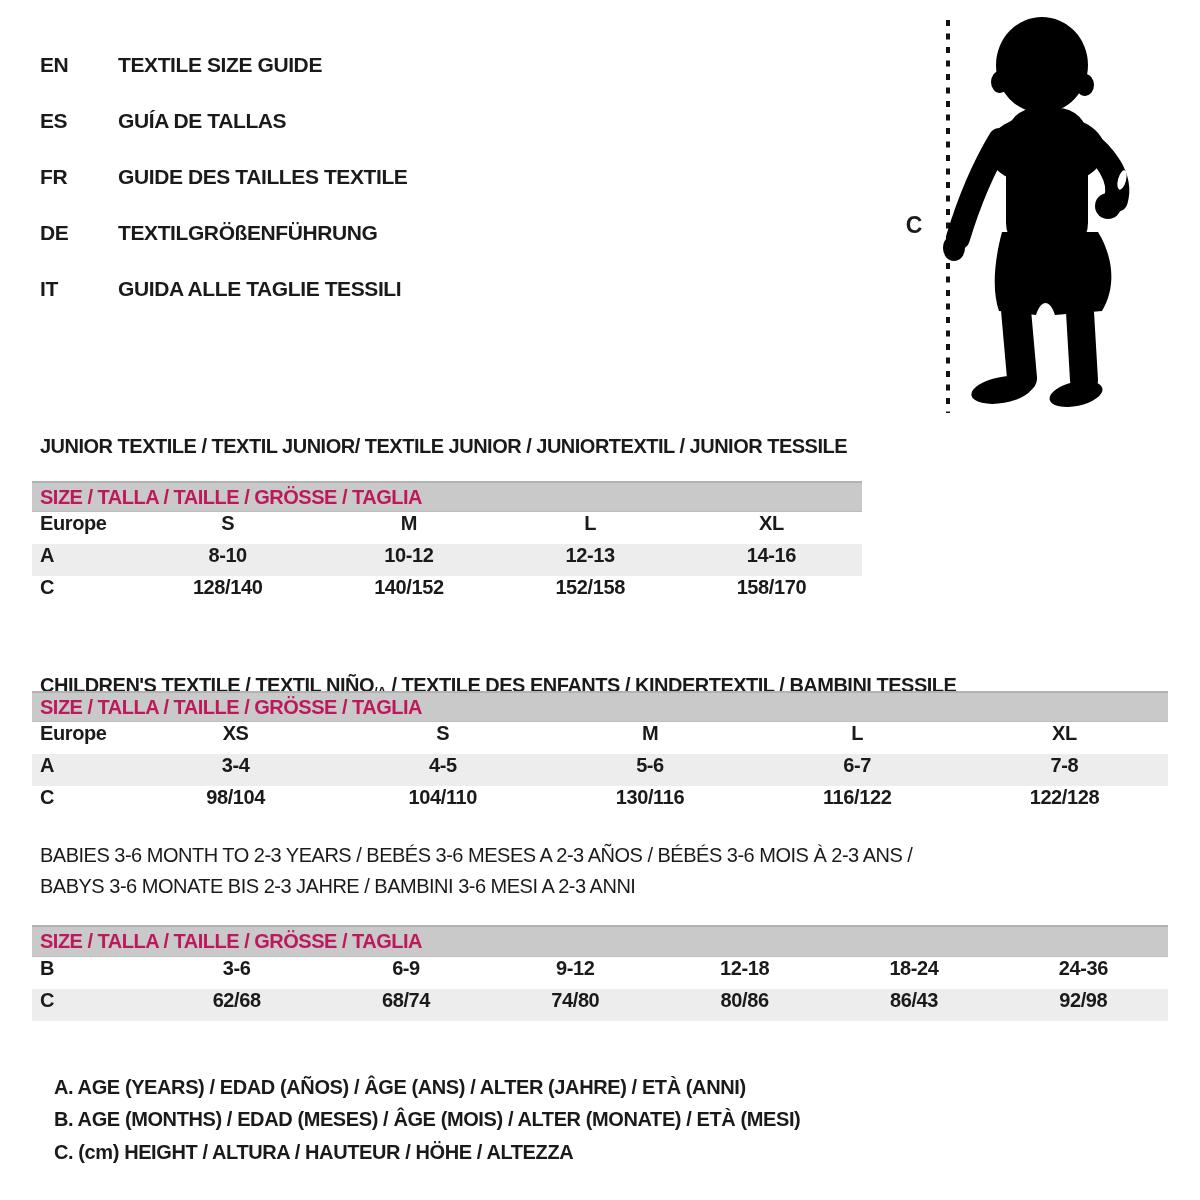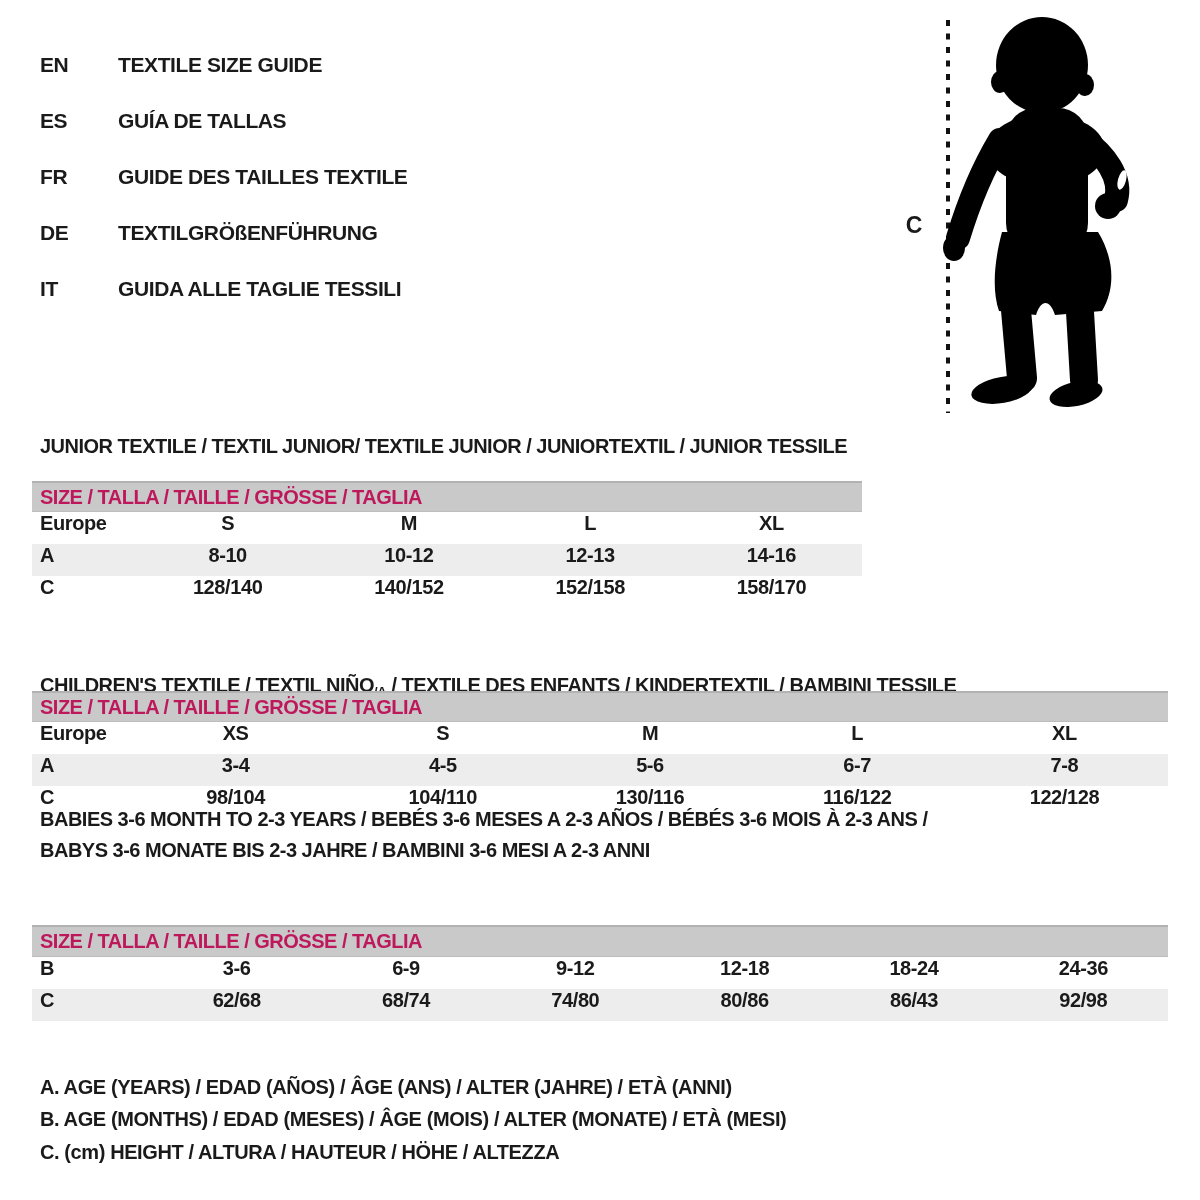--- a/index.html
+++ b/index.html
@@ -36,25 +36,25 @@
   .t-label{padding-left:8px;box-sizing:border-box;}
   .t-cell{flex:1;text-align:center;}
   .junior .t-label{width:105px;}
   .childrens .t-label{width:100px;}
   .babies .t-label{width:120px;}
   .junior{width:830px;top:481px;}
   .childrens{width:1136px;top:691px;}
   .babies{width:1136px;top:925px;}
   .babies .size-bar{height:32px;}
   
-  .babies-title{position:absolute;left:40px;top:804px;
-    font-size:20px;font-weight:700;letter-spacing:-0.5px;line-height:31px;
+  .babies-title{position:absolute;left:40px;top:840px;
+    font-size:20px;font-weight:400;letter-spacing:-0.5px;line-height:31px;
     white-space:nowrap;}
   
-  .legend{position:absolute;left:40px;top:1071px;text-align:center;}
+  .legend{position:absolute;left:54px;top:1071px;text-align:center;}
   .legend-line{height:32.5px;display:flex;align-items:center;
     font-size:20px;font-weight:700;letter-spacing:-0.4px;white-space:nowrap;}
 </style>
 </head>
 <body>
 
 <div class="lang-block">
   <div class="lang-row">
     <span class="lang-code">EN</span>
     <span class="lang-title">TEXTILE SIZE GUIDE</span>

